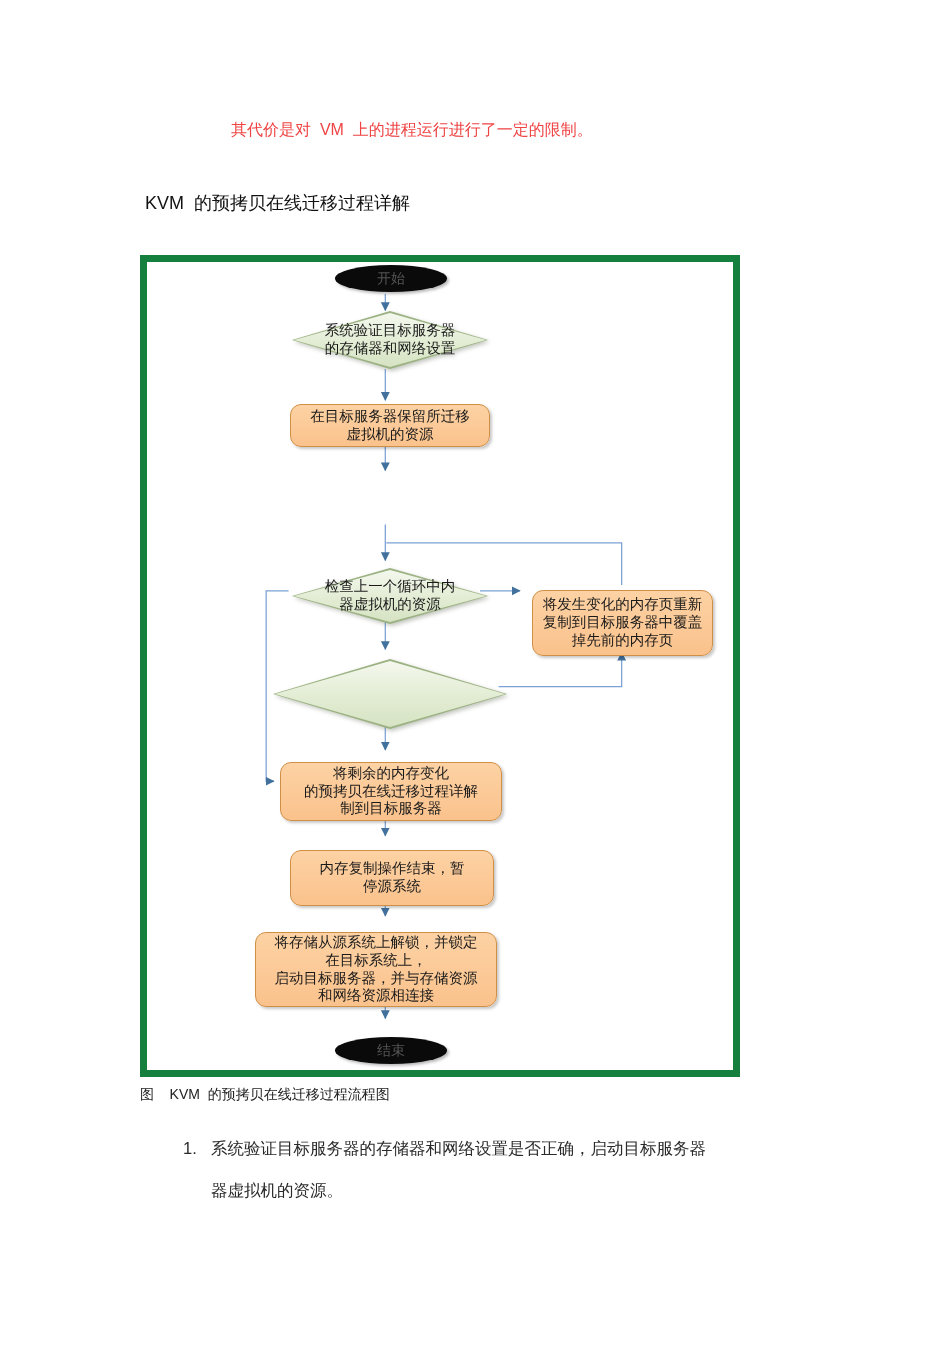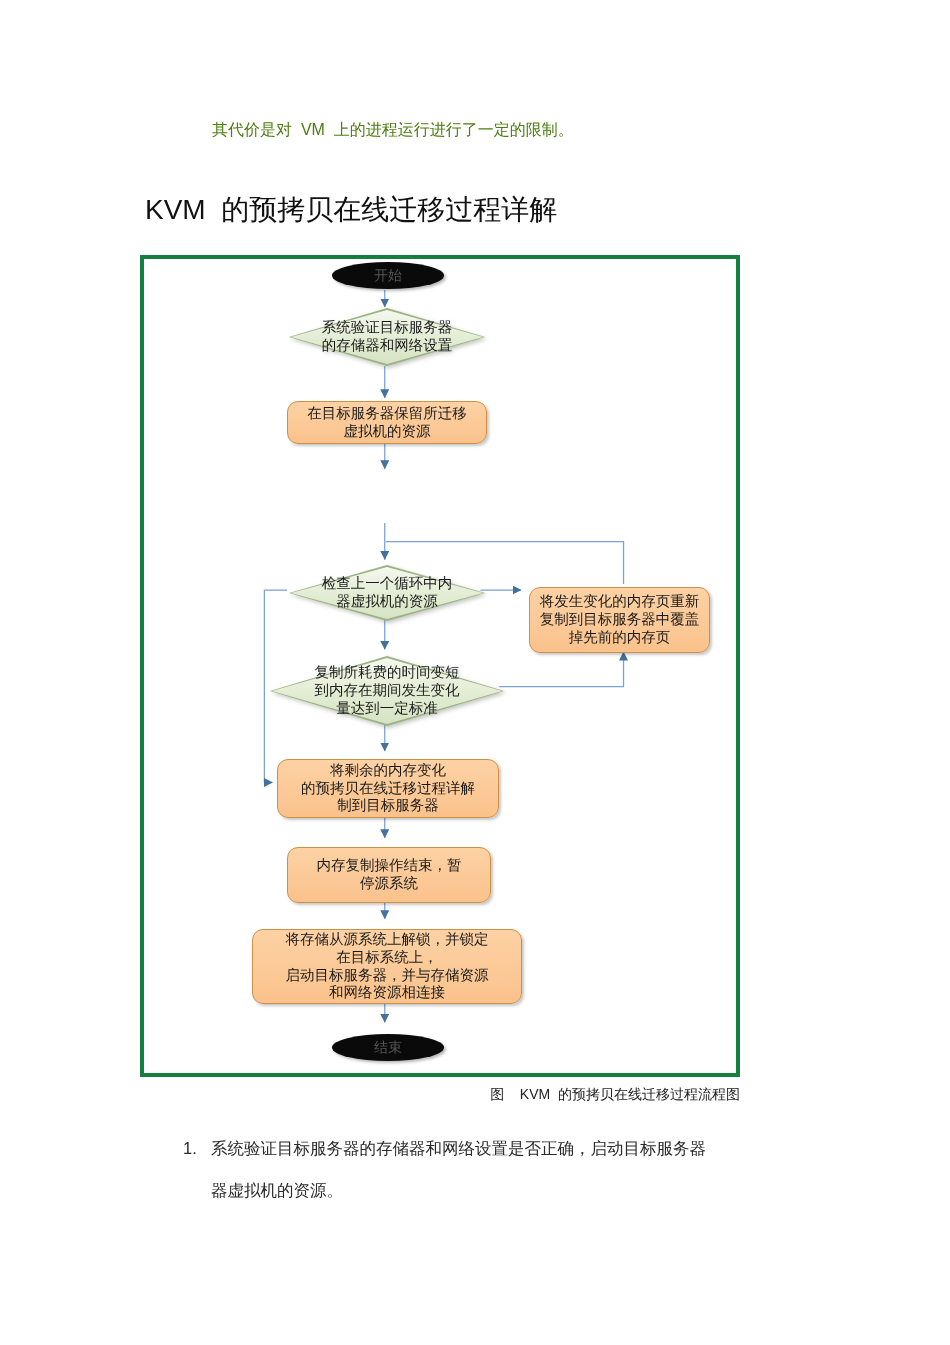--- a/index.html
+++ b/index.html
@@ -1,39 +1,39 @@
 <!DOCTYPE html>
 <html><head>
 <meta charset="utf-8">
 <style>
   *{margin:0;padding:0;box-sizing:border-box}
   html,body{background:#ffffff}
   body{font-family:"Liberation Sans","DejaVu Sans",sans-serif;color:#262626}
   .page{position:relative;width:950px;height:1345px;background:#fff;overflow:hidden}
 
-  .intro{position:absolute;left:212px;top:120px;font-size:16px;white-space:pre;color:#4d7c0f}
-  .heading{position:absolute;left:145px;top:191px;font-size:28px;font-weight:500;white-space:pre;color:#111}
+  .intro{position:absolute;left:231px;top:120px;font-size:16px;white-space:pre;color:#ef4444}
+  .heading{position:absolute;left:145px;top:191px;font-size:18px;font-weight:500;white-space:pre;color:#111}
 
-  .flowchart{position:absolute;left:140px;top:255px;width:600px;height:822px;background:#fff;border:4px solid #15803d}
+  .flowchart{position:absolute;left:140px;top:255px;width:600px;height:822px;background:#fff;border:7px solid #15803d}
   .connectors{position:absolute;inset:0;width:100%;height:100%}
 
   .node{position:absolute;display:flex;align-items:center;justify-content:center;text-align:center;
         font-size:14.5px;line-height:1.22;color:#1a1a1a}
   .node .label{white-space:pre-line;position:relative;z-index:2}
 
   .rect{background:linear-gradient(180deg,#fdd2a4 0%,#fac28c 100%);border:1px solid #cf8f45;
         box-shadow:2px 2px 3px rgba(0,0,0,.22);border-radius:11px}
 
   .terminal{background:#0a0a0a;border-radius:50%;color:#555;box-shadow:2px 2px 3px rgba(0,0,0,.28);font-size:14px}
 
   .diamond{filter:drop-shadow(2px 2px 2px rgba(100,110,90,.4))}
   .d-layer{position:absolute;inset:0;clip-path:polygon(50% 0%,100% 50%,50% 100%,0% 50%);background:#9cb282}
   .d-layer.fill{inset:2px;background:linear-gradient(180deg,#f4f8ee 0%,#e2ecd3 55%,#d6e3c3 100%)}
 
-  .caption{position:absolute;left:140px;top:1086px;width:600px;text-align:right;font-size:14px;color:#222;white-space:pre}
+  .caption{position:absolute;left:140px;top:1086px;width:600px;text-align:left;font-size:14px;color:#222;white-space:pre}
 
   .list-item{position:absolute;left:183px;top:1127px;display:flex;font-size:16.5px;line-height:42px;color:#2a2a2a}
   .list-number{width:28px;flex:none}
   .list-text{white-space:pre-line;width:575px}
 </style>
 </head>
 <body>
 
 <div class="page">
 
@@ -92,37 +92,34 @@
 
     <div class="node rect" style="left:385px;top:328px;width:181px;height:66px">
       <span class="label">将发生变化的内存页重新
 复制到目标服务器中覆盖
 掉先前的内存页</span>
     </div>
 
     <div class="node diamond" style="left:126px;top:397px;width:234px;height:70px">
       <div class="d-layer"></div>
       <div class="d-layer fill"></div>
-      <span class="label">复制所耗费的时间变短
-到内存在期间发生变化
-量达到一定标准</span>
     </div>
 
     <div class="node rect" style="left:133px;top:500px;width:222px;height:59px">
       <span class="label">将剩余的内存变化
 的预拷贝在线迁移过程详解
 制到目标服务器</span>
     </div>
 
     <div class="node rect" style="left:143px;top:588px;width:204px;height:56px">
       <span class="label">内存复制操作结束，暂
 停源系统</span>
     </div>
 
-    <div class="node rect" style="left:108px;top:670px;width:270px;height:75px">
+    <div class="node rect" style="left:108px;top:670px;width:242px;height:75px">
       <span class="label">将存储从源系统上解锁，并锁定
 在目标系统上，
 启动目标服务器，并与存储资源
 和网络资源相连接</span>
     </div>
 
     <div class="node terminal" style="left:188px;top:775px;width:112px;height:27px">
       <span class="label">结束</span>
     </div>
 

